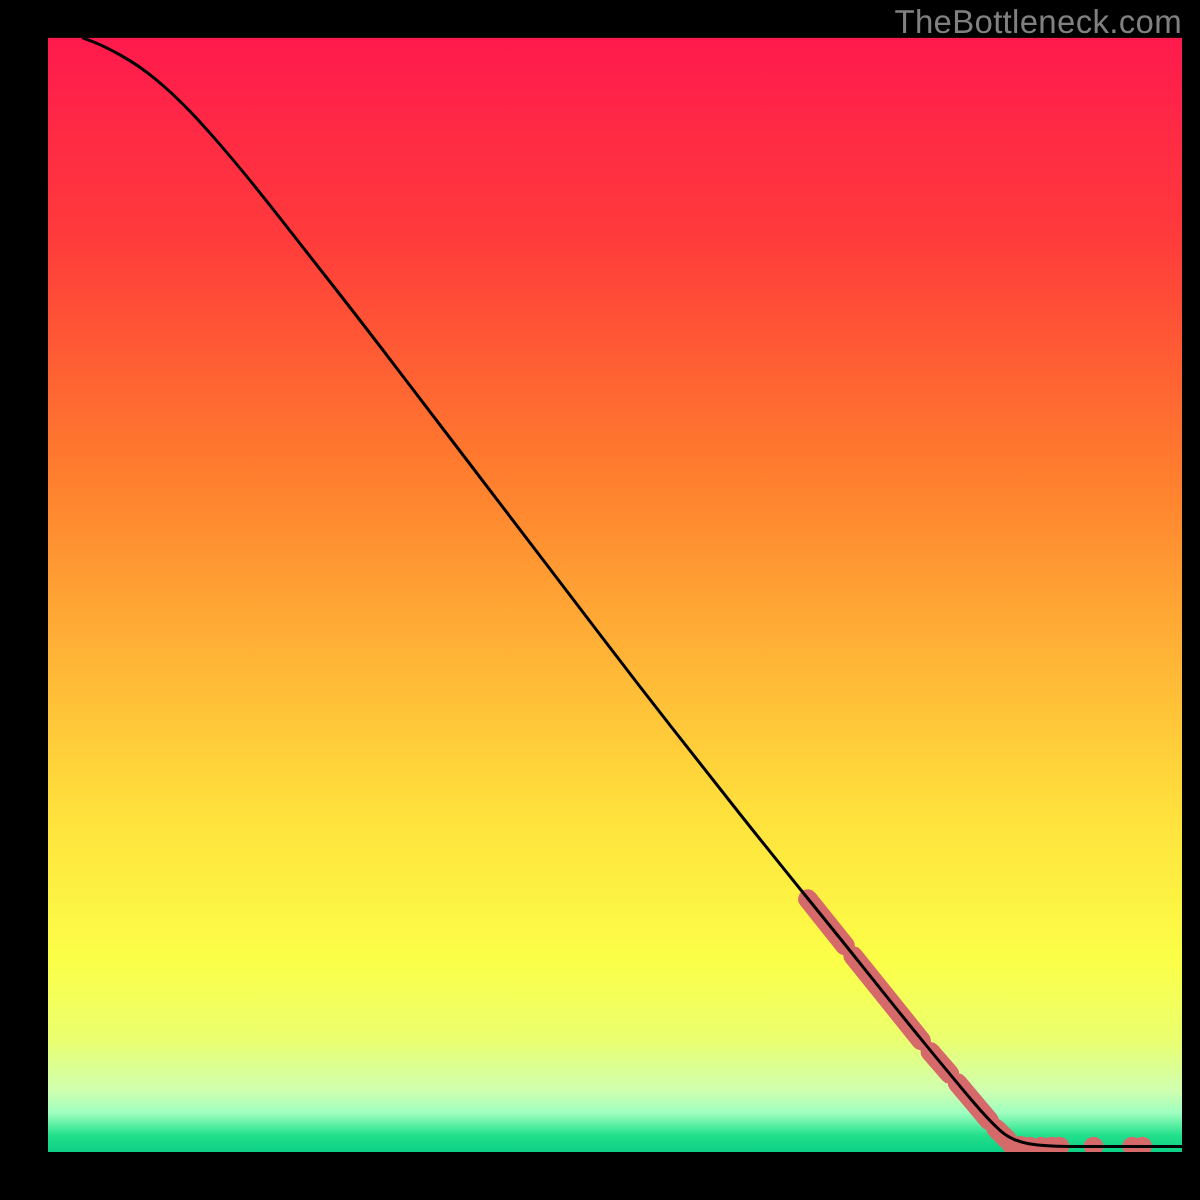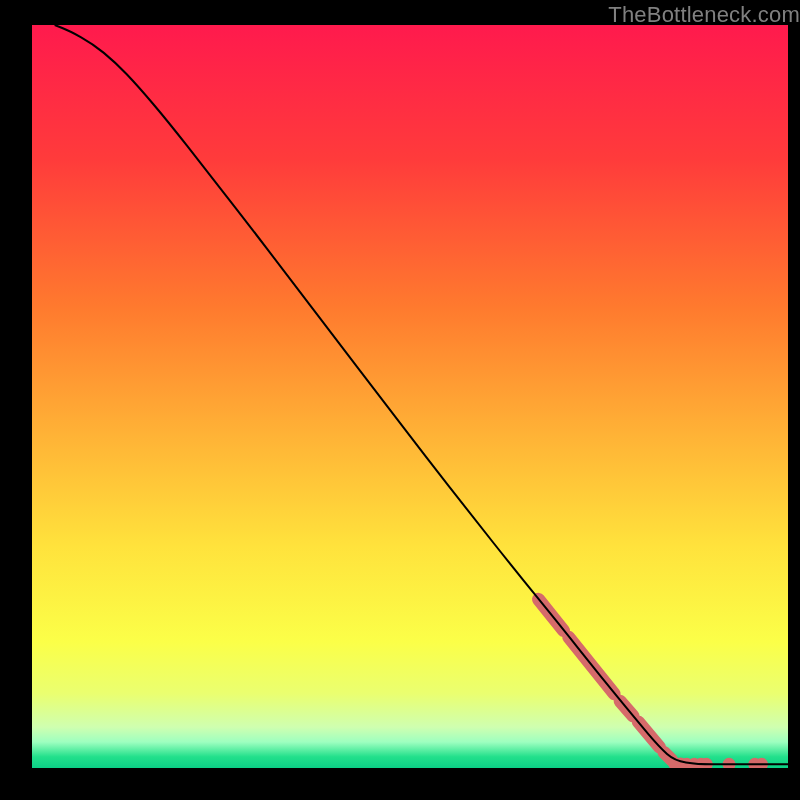--- a/index.html
+++ b/index.html
@@ -23,21 +23,21 @@
     position: absolute;
     left: 22px;
     top: 0px;
     width: 756px;
     height: 743px;
     overflow: hidden;
   }
   .watermark {
     position: absolute;
     top: 2px;
-    right: 0;
+    right: 12px;
     color: #808080;
     font-size: 22px;
     font-weight: 500;
     letter-spacing: 0.2px;
     z-index: 50;
   }
   svg { display: block; }
 </style>
 </head>
 <body>

